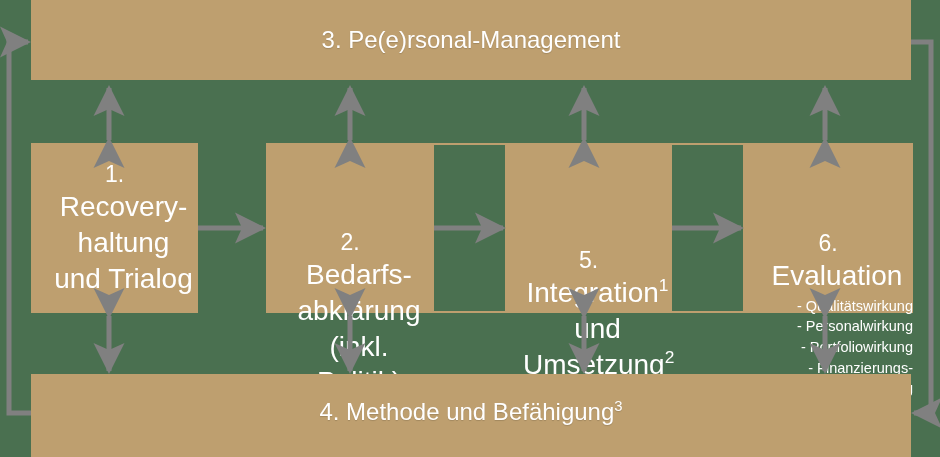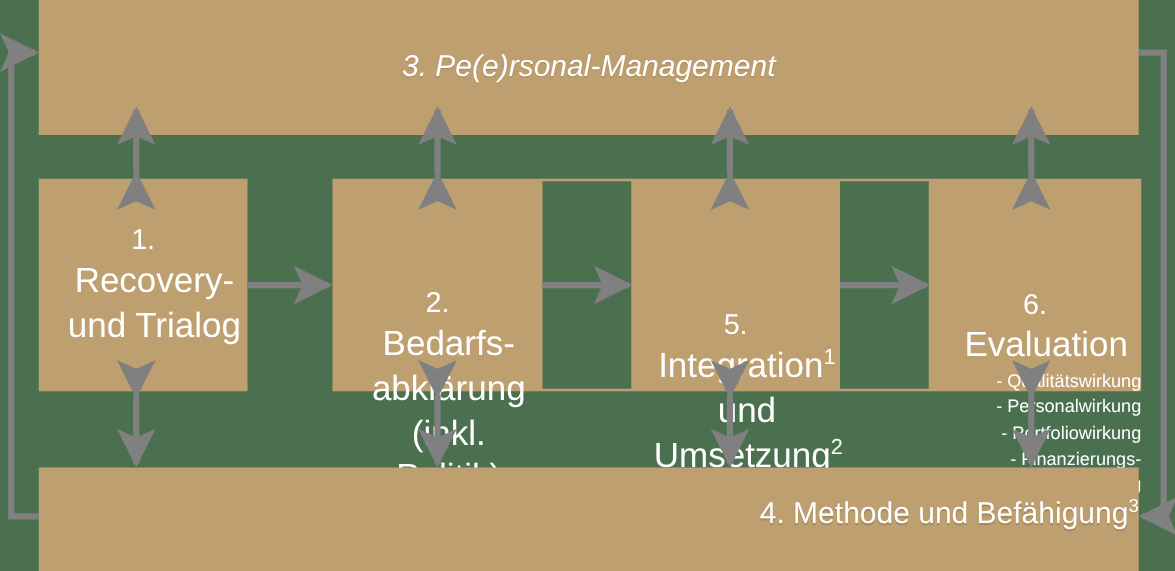--- a/index.html
+++ b/index.html
@@ -74,28 +74,29 @@
     width: 940px;
     height: 457px;
     pointer-events: none;
   }
 </style>
 </head>
 <body>
 
 <div id="canvas">
 
-  <div class="box" style="left:31px; top:0px; width:880px; height:108px;font-style:italic;">
+  <div class="box" style="left:31px; top:0px; width:880px; height:80px;">
     <div class="band-label">3. Pe(e)rsonal-Management</div>
   </div>
 
   <div class="box" style="left:31px; top:143px; width:167px; height:170px;">
     <div class="step" style="left:0; right:0; top:50%; transform:translateY(-50%);">
       <span class="num">1.</span>
       <span class="ttl">Recovery-</span>
+      <span class="ttl">haltung</span>
       <span class="ttl">und Trialog</span>
     </div>
   </div>
 
   <div class="box" style="left:266px; top:143px; width:647px; height:170px;">
   </div>
 
   <div class="notch" style="left:434px; top:145px; width:71px; height:166px;"></div>
   <div class="notch" style="left:672px; top:145px; width:71px; height:166px;"></div>
 
@@ -119,21 +120,21 @@
     <ul class="bullets">
       <li>- Qualitätswirkung</li>
       <li>- Personalwirkung</li>
       <li>- Portfoliowirkung</li>
       <li>- Finanzierungs-</li>
       <li>  wirkung</li>
     </ul>
   </div>
 
   <div class="box" style="left:31px; top:374px; width:880px; height:83px;">
-    <div class="band-label" style="top:46%;text-align:right;"><span>4. Methode und Befähigung</span><sup>3</sup></div>
+    <div class="band-label" style="top:46%;"><span>4. Methode und Befähigung</span><sup>3</sup></div>
   </div>
 
   <svg class="arrows" viewBox="0 0 940 457">
     <defs>
       <marker id="ah" markerWidth="7" markerHeight="7" refX="5.6" refY="3.5" orient="auto" markerUnits="strokeWidth">
         <path d="M0,0.4 L6.2,3.5 L0,6.6 L1.4,3.5 Z" fill="#808080"></path>
       </marker>
     </defs>
 
     <g stroke="#808080" stroke-width="5" fill="none" marker-end="url(#ah)">

